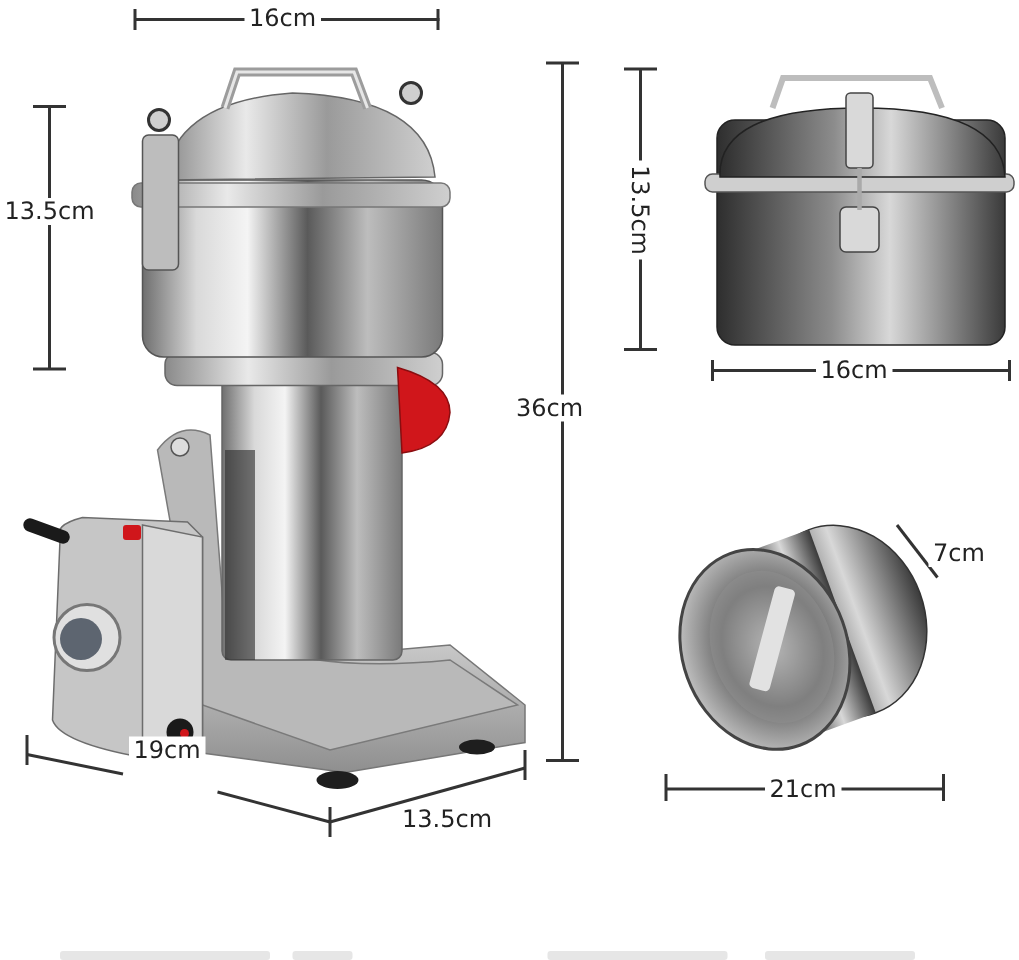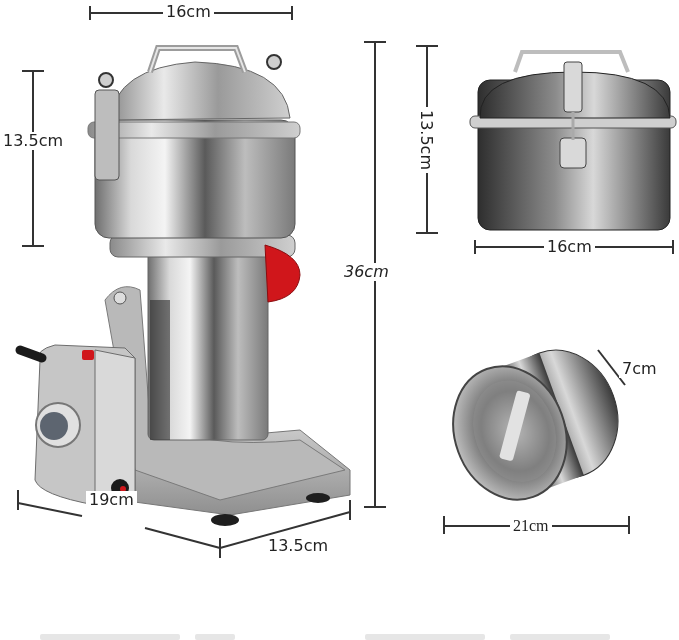--- a/index.html
+++ b/index.html
@@ -24,21 +24,21 @@
   <span class="lbl" style="left:163px;top:3px;">16cm</span>
 
   <div class="tick-h" style="left:22px;top:70px;"></div>
   <div class="vline" style="left:32px;top:70px;height:176px;"></div>
   <div class="tick-h" style="left:22px;top:245px;"></div>
   <span class="lbl" style="left:0px;top:132px;">13.5cm</span>
 
   <div class="tick-h" style="left:364px;top:41px;"></div>
   <div class="vline" style="left:374px;top:42px;height:465px;"></div>
   <div class="tick-h" style="left:364px;top:506px;"></div>
-  <span class="lbl" style="left:341px;top:263px;font-style:italic;">36cm</span>
+  <span class="lbl" style="left:341px;top:263px;">36cm</span>
 
   <svg width="679" height="640" style="left:0;top:0;">
     <defs>
       <linearGradient id="steel" x1="0" x2="1" y1="0" y2="0">
         <stop offset="0" stop-color="#6f6f6f"></stop>
         <stop offset="0.18" stop-color="#d9d9d9"></stop>
         <stop offset="0.35" stop-color="#f4f4f4"></stop>
         <stop offset="0.55" stop-color="#5a5a5a"></stop>
         <stop offset="0.75" stop-color="#bdbdbd"></stop>
         <stop offset="1" stop-color="#7a7a7a"></stop>
@@ -145,19 +145,19 @@
 
   <div class="tick-v" style="left:474px;top:240px;"></div>
   <div class="hline" style="left:475px;top:246px;width:198px;"></div>
   <div class="tick-v" style="left:672px;top:240px;"></div>
   <span class="lbl" style="left:544px;top:238px;">16cm</span>
 </div>
 
 <div>
   <span class="lbl" style="left:619px;top:360px;text-align:center;">7cm</span>
   <div class="hline" style="left:444px;top:525px;width:186px;"></div>
-  <span class="lbl" style="left:510px;top:517px;font-family:Liberation Serif, serif;">21cm</span>
+  <span class="lbl" style="left:510px;top:517px;">21cm</span>
 </div>
 
 <div class="footer-ghost" style="left:40px;top:634px;width:140px;"></div>
 <div class="footer-ghost" style="left:195px;top:634px;width:40px;"></div>
 <div class="footer-ghost" style="left:365px;top:634px;width:120px;"></div>
 <div class="footer-ghost" style="left:510px;top:634px;width:100px;"></div>
 
 </body></html>

